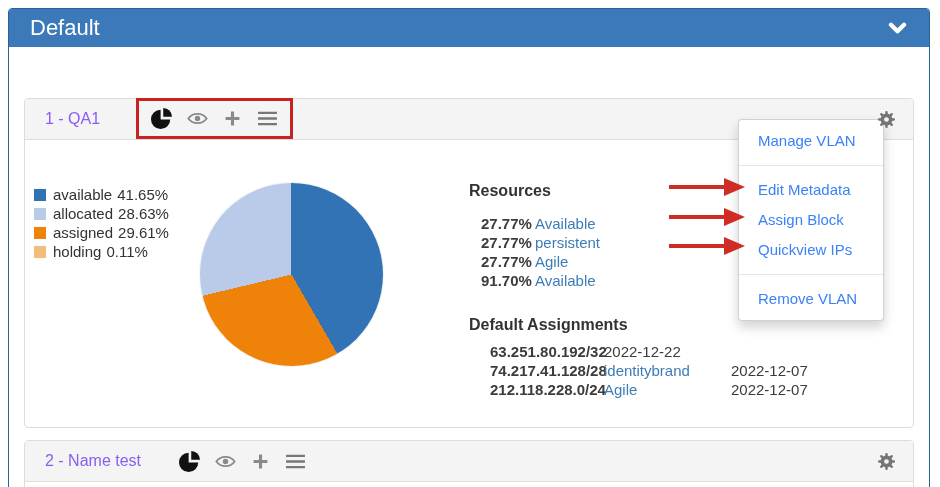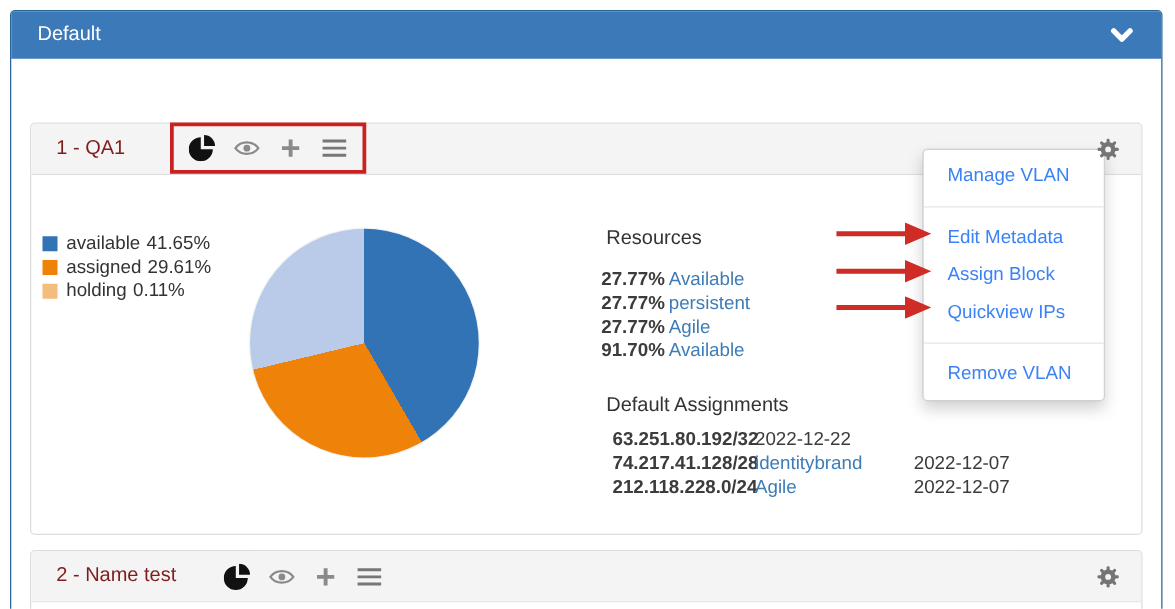--- a/index.html
+++ b/index.html
@@ -3,49 +3,49 @@
 <meta charset="utf-8">
 <style>
   * { box-sizing: border-box; margin: 0; padding: 0; }
   html,body { width:940px; height:487px; overflow:hidden; background:#fff;
     font-family:"Liberation Sans", sans-serif; color:#333; position:relative; }
 
   
   .group-panel { position:absolute; left:8px; top:8px; width:922px; height:540px;
     border:1px solid #2a6496; border-radius:4px; background:#fff; }
   .group-header { height:38px; display:flex; align-items:center; justify-content:space-between;
-    padding:0 22px 0 21px; border-radius:3px 3px 0 0; color:#fff; font-size:16px; cursor:pointer; }
+    padding:0 22px 0 21px; border-radius:3px 3px 0 0; color:#fff; font-size:22px; cursor:pointer; }
   .group-body { padding:51px 15px 15px; }
 
   
   .vlan-panel { border:1px solid #ddd; border-radius:4px; background:#fff; }
   .vlan-panel + .vlan-panel { margin-top:12px; }
   .vlan-header { position:relative; height:41px; background:#f4f4f4; border-bottom:1px solid #ddd;
     border-radius:3px 3px 0 0; display:flex; align-items:center; padding:0 16px 0 20px; }
-  .vlan-title { font-size:16px; color:#7f1d1d; white-space:nowrap; }
+  .vlan-title { font-size:16px; color:#8b5cf6; white-space:nowrap; }
   .icon-toolbar { display:flex; align-items:center; gap:15px; margin-left:30px; padding:0 12px; height:41px; }
   .icon-toolbar.highlighted { border:3px solid #c9211f; height:41px; margin-top:-1px; margin-left:36px; }
   .tool-icon { display:flex; align-items:center; cursor:pointer; }
   .gear-btn { margin-left:auto; position:relative; z-index:30; cursor:pointer; display:flex; }
 
   .vlan-body { position:relative; height:287px; }
 
   
   .legend { position:absolute; left:9px; top:45px; list-style:none; font-size:15px; color:#333; }
   .legend li { display:flex; align-items:center; height:19px; }
   .swatch { width:12px; height:12px; display:inline-block; margin-right:7px; }
   .legend-label { margin-right:5px; }
 
   
   .pie { position:absolute; left:175px; top:43px; width:183px; height:183px; border-radius:50%;
     box-shadow:0 0 0 1px rgba(0,0,0,0.05); }
 
   
   .right-col { position:absolute; left:444px; top:42px; }
-  .section-heading { font-size:16px; font-weight:normal; color:#333;margin-left:16px; }
+  .section-heading { font-size:16px; font-weight:bold; color:#333; }
   .res-rows { margin-top:14px; }
   .res-row { display:flex; height:19px; font-size:15px; align-items:center; }
   .res-pct { font-weight:bold; color:#3c3c3c; width:54px;margin-left:12px; }
   .link { color:#3e7cb8; cursor:pointer; }
   .ra-heading { margin-top:26px; }
   .ra-rows { margin-top:8px;margin-left:21px; }
   .ra-row { display:grid; grid-template-columns:114px 127px auto; height:19px; font-size:15px; align-items:center; }
   .ra-cidr { font-weight:bold; color:#3c3c3c; }
   .ra-date { color:#3c3c3c; }
 
@@ -114,20 +114,25 @@
           </svg>
         </span>
       </header>
 
       <div class="vlan-body">
         <ul class="legend">
           <li>
             <span class="swatch" style="background: rgb(49, 115, 180);"></span>
             <span class="legend-label">available</span>
             <span>41.65%</span>
+          </li>
+          <li>
+            <span class="swatch" style="background: rgb(185, 203, 232);"></span>
+            <span class="legend-label">allocated</span>
+            <span>28.63%</span>
           </li>
           <li>
             <span class="swatch" style="background: rgb(239, 131, 10);"></span>
             <span class="legend-label">assigned</span>
             <span>29.61%</span>
           </li>
           <li>
             <span class="swatch" style="background: rgb(243, 189, 126);"></span>
             <span class="legend-label">holding</span>
             <span>0.11%</span>

